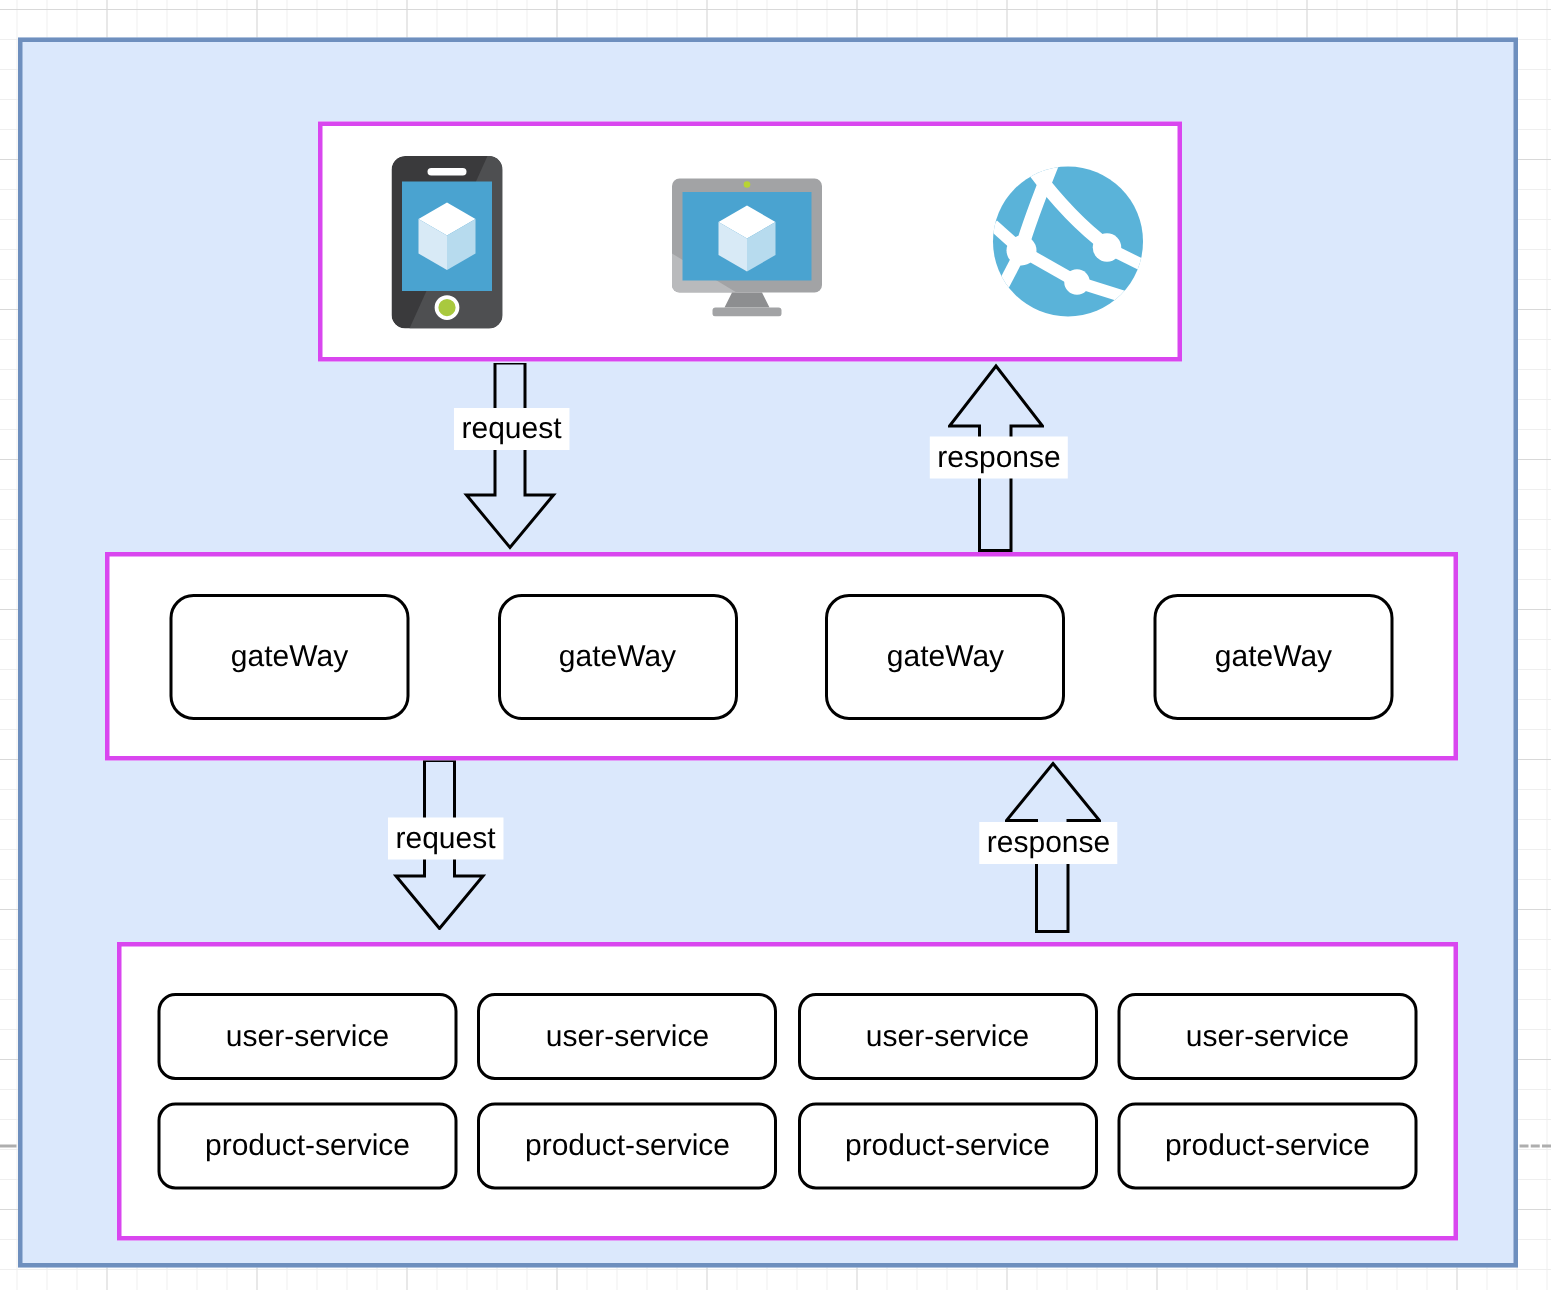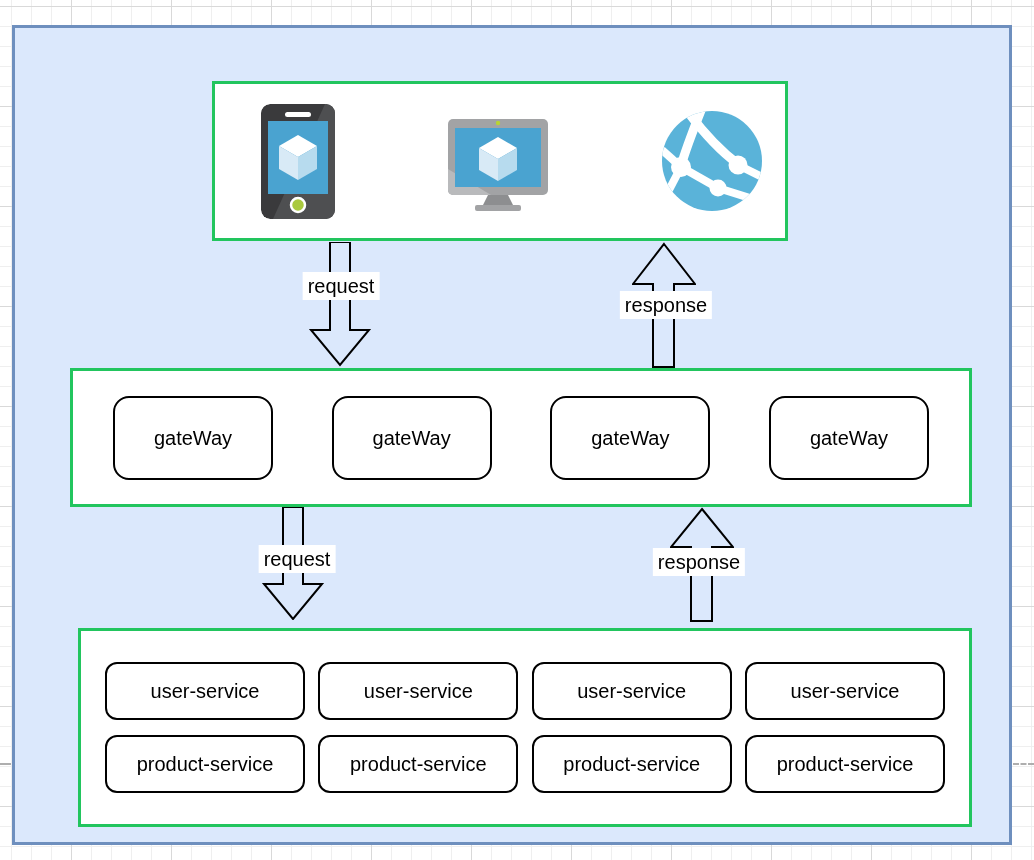--- a/index.html
+++ b/index.html
@@ -17,21 +17,21 @@
     position:relative;
     color:#000;
   }
   .abs{ position:absolute; }
 
   .canvas{
     left:12px; top:25px; width:1000px; height:820px;
     background:#dbe8fc; border:3px solid #6e8fbe;
   }
   .white-box{
-    background:#ffffff; border:3px solid #22c55e;
+    background:#ffffff; border:3px solid #d946ef;
     display:flex; align-items:center;
   }
   .clients-box{
     left:212px; top:81px; width:576px; height:160px;
     justify-content:space-between; padding:0 22px 0 46px;
   }
   .gateway-box{
     left:70px; top:368px; width:902px; height:139px;
     justify-content:space-between; padding:0 40px;
   }

